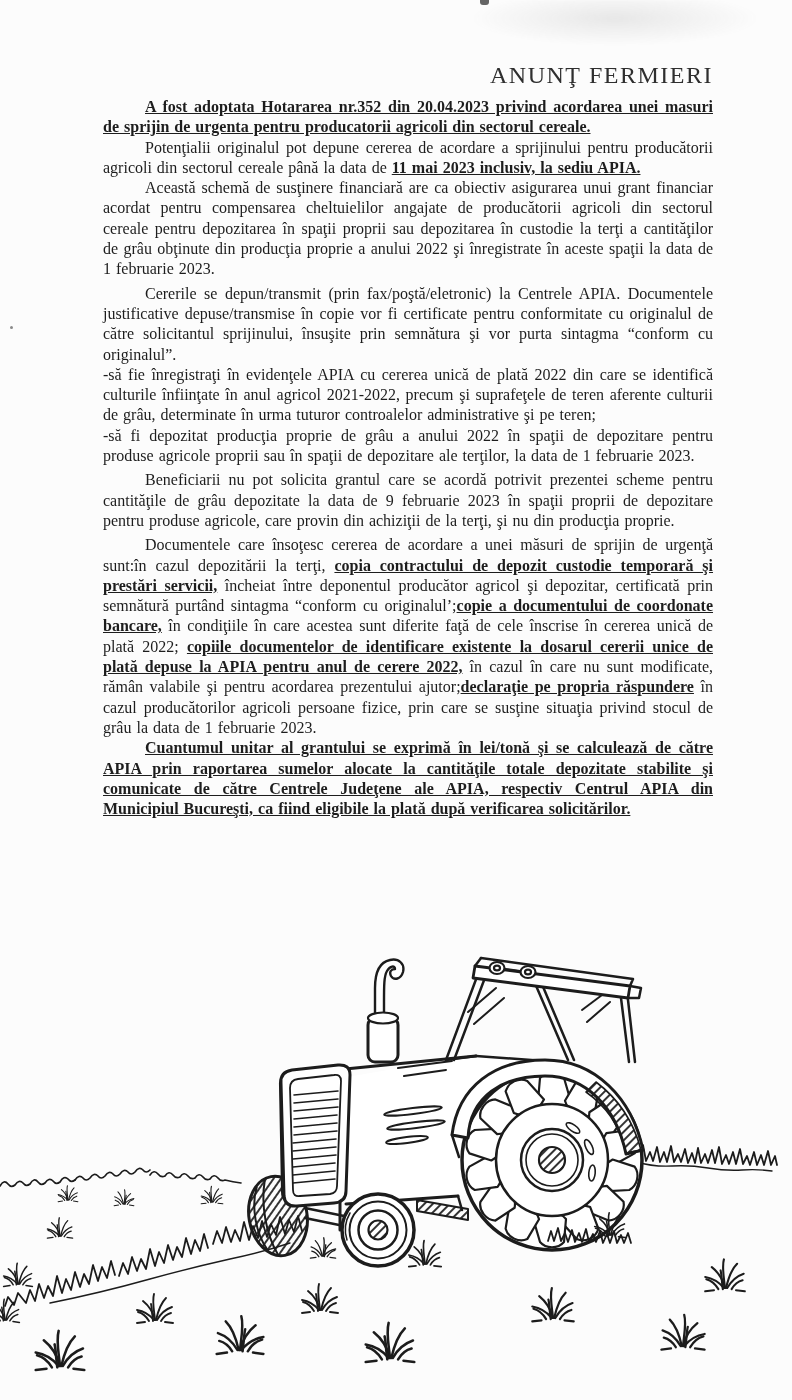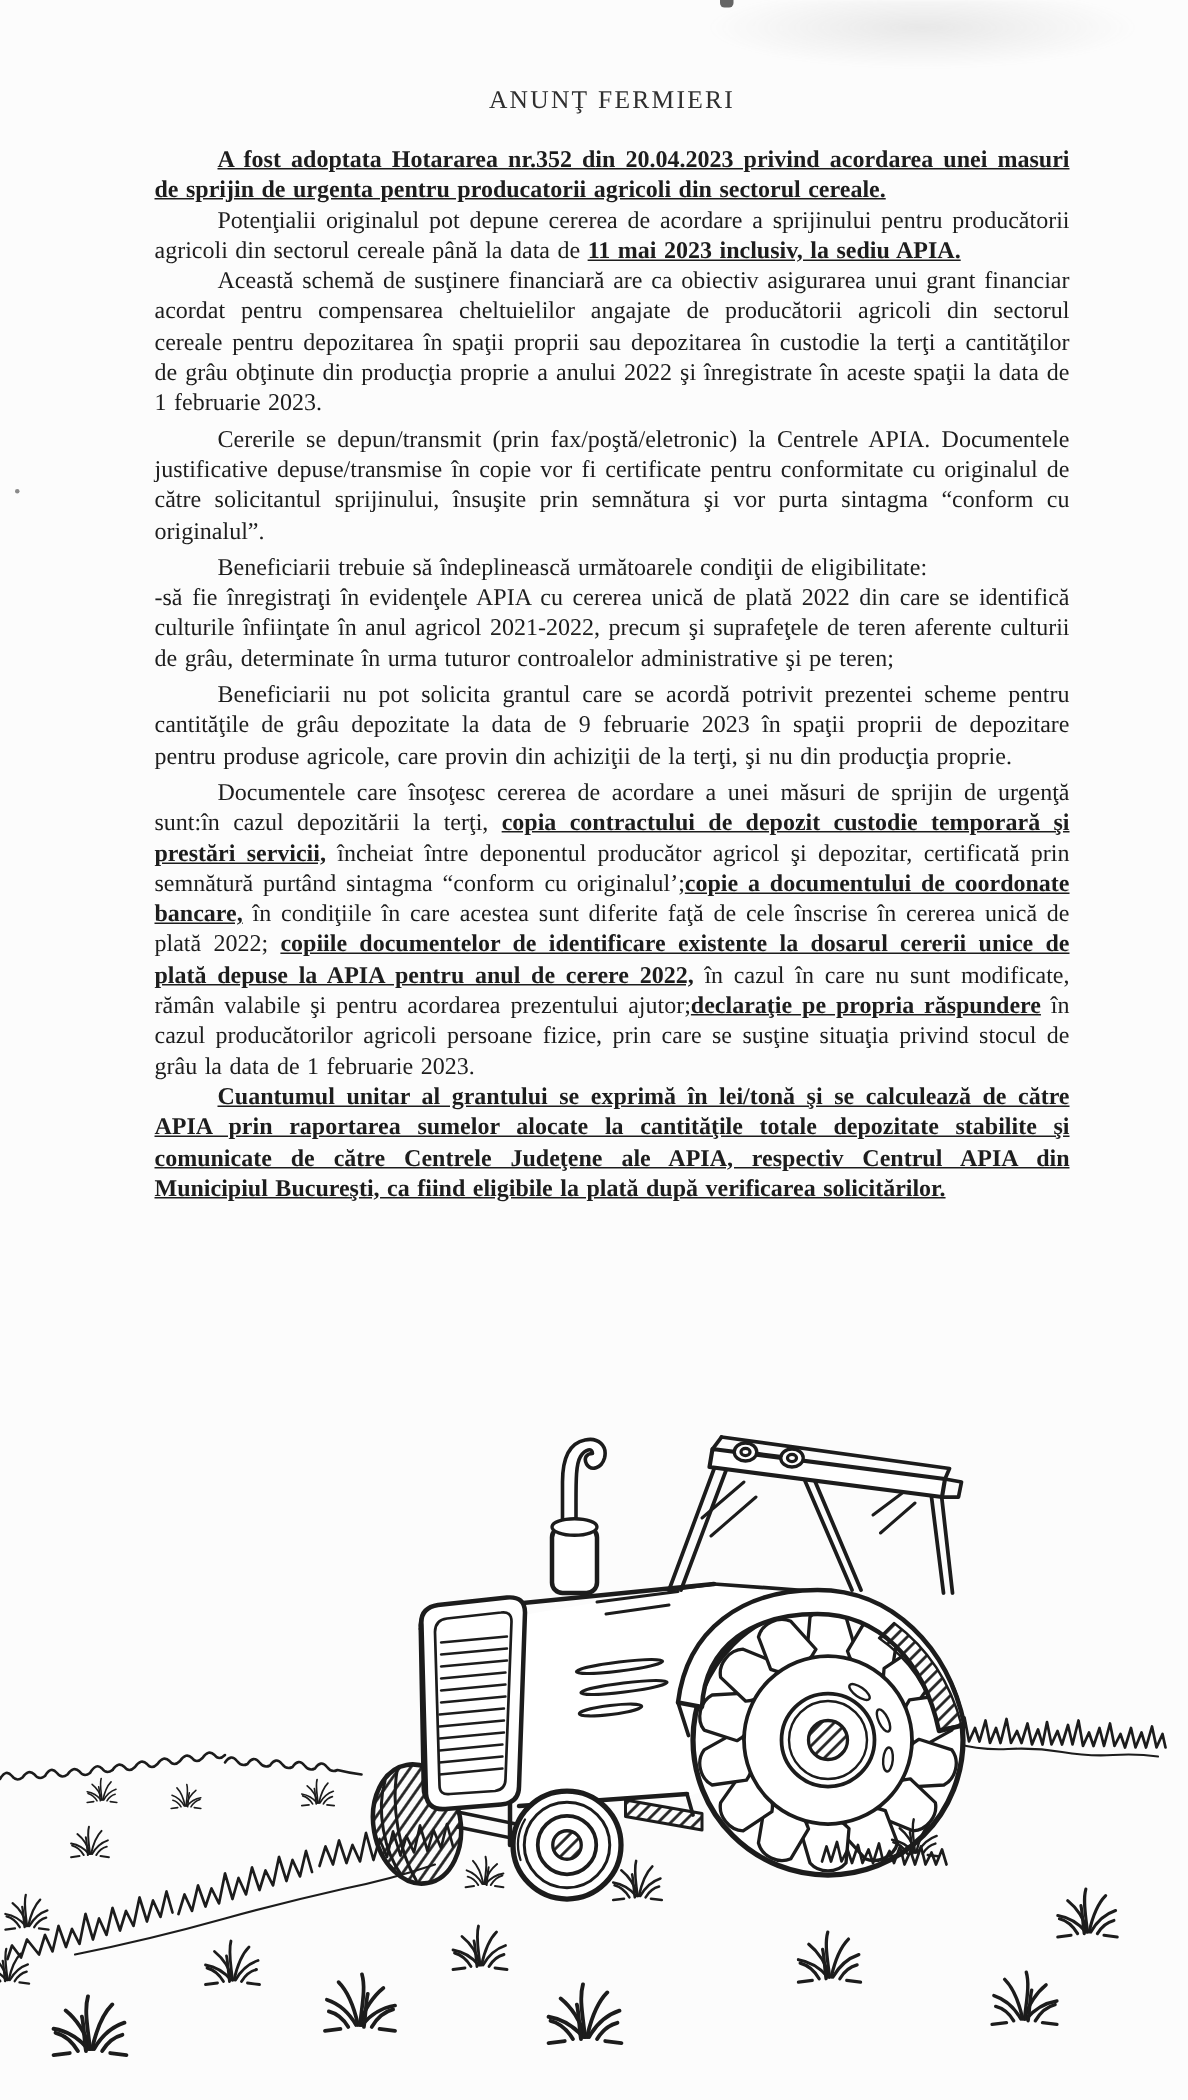--- a/index.html
+++ b/index.html
@@ -4,21 +4,21 @@
 <style>
   html,body{margin:0;padding:0;}
   body{
     width:792px;height:1400px;overflow:hidden;position:relative;
     background:#fcfcfc;
     font-family:"Liberation Serif", serif;
   }
   .sheet{position:absolute;inset:0;}
   .page-title{
     position:absolute;top:46px;left:103px;width:610px;
-    text-align:center;font-size:17px;letter-spacing:1.5px;
+    text-align:right;font-size:24px;letter-spacing:1.5px;
     color:#2f2f2f;font-weight:400;white-space:nowrap;
   }
   .doc-body{
     position:absolute;top:97px;left:103px;width:610px;
     font-size:16px;line-height:20.3px;color:#1d1d1d;
     text-align:justify;word-spacing:1px;
   }
   .para{margin:0;}
   .para.indent{text-indent:42px;}
   .para.gap{margin-top:4px;}
@@ -42,22 +42,22 @@
   <div class="speck"></div>
   <div class="dot"></div>
 
   <h1 class="page-title">ANUNŢ FERMIERI</h1>
 
   <div class="doc-body">
       <p class="para indent"><span class="b">A fost adoptata Hotararea  nr.352 din 20.04.2023 privind acordarea unei masuri de sprijin de urgenta pentru producatorii agricoli din sectorul cereale.</span></p>
       <p class="para indent"><span>Potenţialii originalul pot depune cererea de acordare a sprijinului pentru producătorii agricoli din sectorul cereale până la data de </span><span class="b">11 mai 2023 inclusiv, la sediu APIA.</span></p>
       <p class="para indent"><span>Această schemă de susţinere financiară are ca obiectiv asigurarea unui grant financiar acordat pentru compensarea cheltuielilor angajate de producătorii agricoli din sectorul cereale pentru depozitarea în spaţii proprii sau depozitarea în custodie la terţi a cantităţilor de grâu obţinute din producţia proprie a anului 2022 şi înregistrate în aceste spaţii la data de 1 februarie 2023.</span></p>
       <p class="para indent gap"><span>Cererile se depun/transmit (prin fax/poştă/eletronic) la Centrele APIA. Documentele justificative depuse/transmise în copie vor fi certificate pentru conformitate cu originalul de către solicitantul sprijinului, însuşite prin semnătura şi vor purta sintagma “conform cu originalul”.</span></p>
-      <p class="para indent gap"><span>Beneficiarii trebuie să îndeplinească următoarele condiţii de eligibilitate:</span></p>
       <p class="para"><span>-să fie înregistraţi în evidenţele APIA cu cererea unică de plată 2022 din care se identifică culturile înfiinţate în anul agricol 2021-2022, precum şi suprafeţele de teren aferente culturii de grâu, determinate în urma tuturor controalelor administrative şi pe teren;</span></p>
+      <p class="para"><span>-să fi depozitat producţia proprie de grâu a anului 2022 în spaţii de depozitare pentru produse agricole proprii sau în spaţii de depozitare ale terţilor, la data de 1 februarie 2023.</span></p>
       <p class="para indent gap"><span>Beneficiarii nu pot solicita grantul care se acordă potrivit prezentei scheme pentru cantităţile de grâu depozitate la data de 9 februarie 2023 în spaţii proprii de depozitare pentru produse agricole, care provin din achiziţii de la terţi, şi nu din producţia proprie.</span></p>
       <p class="para indent gap"><span>Documentele care însoţesc cererea de acordare a unei măsuri de sprijin de urgenţă sunt:în cazul depozitării la terţi, </span><span class="b">copia contractului de depozit custodie temporară şi prestări servicii,</span><span> încheiat între deponentul producător agricol şi depozitar, certificată prin semnătură purtând sintagma “conform cu originalul’;</span><span class="b">copie a documentului de coordonate bancare,</span><span> în condiţiile în care acestea sunt diferite faţă de cele înscrise în cererea unică de plată 2022; </span><span class="b">copiile documentelor de identificare existente la dosarul cererii unice de plată depuse la APIA pentru anul de cerere 2022,</span><span> în cazul în care nu sunt modificate, rămân valabile şi pentru acordarea prezentului ajutor;</span><span class="b">declaraţie pe propria răspundere</span><span> în cazul producătorilor agricoli persoane fizice, prin care se susţine situaţia privind stocul de grâu la data de 1 februarie 2023.</span></p>
       <p class="para indent"><span class="b">Cuantumul unitar al grantului se exprimă în lei/tonă şi se calculează de către APIA prin raportarea sumelor alocate la cantităţile totale depozitate stabilite şi comunicate de către Centrele Judeţene ale APIA, respectiv Centrul APIA din Municipiul Bucureşti, ca fiind eligibile la plată după verificarea solicitărilor.</span></p>
     </div>
 
   <svg class="illustration" viewBox="0 0 792 452" xmlns="http://www.w3.org/2000/svg">
     <defs>
       <pattern id="hatch" patternUnits="userSpaceOnUse" width="6" height="6" patternTransform="rotate(45)">
         <line x1="1" y1="0" x2="1" y2="6" stroke="#1c1c1c" stroke-width="1.8"></line>
       </pattern>

